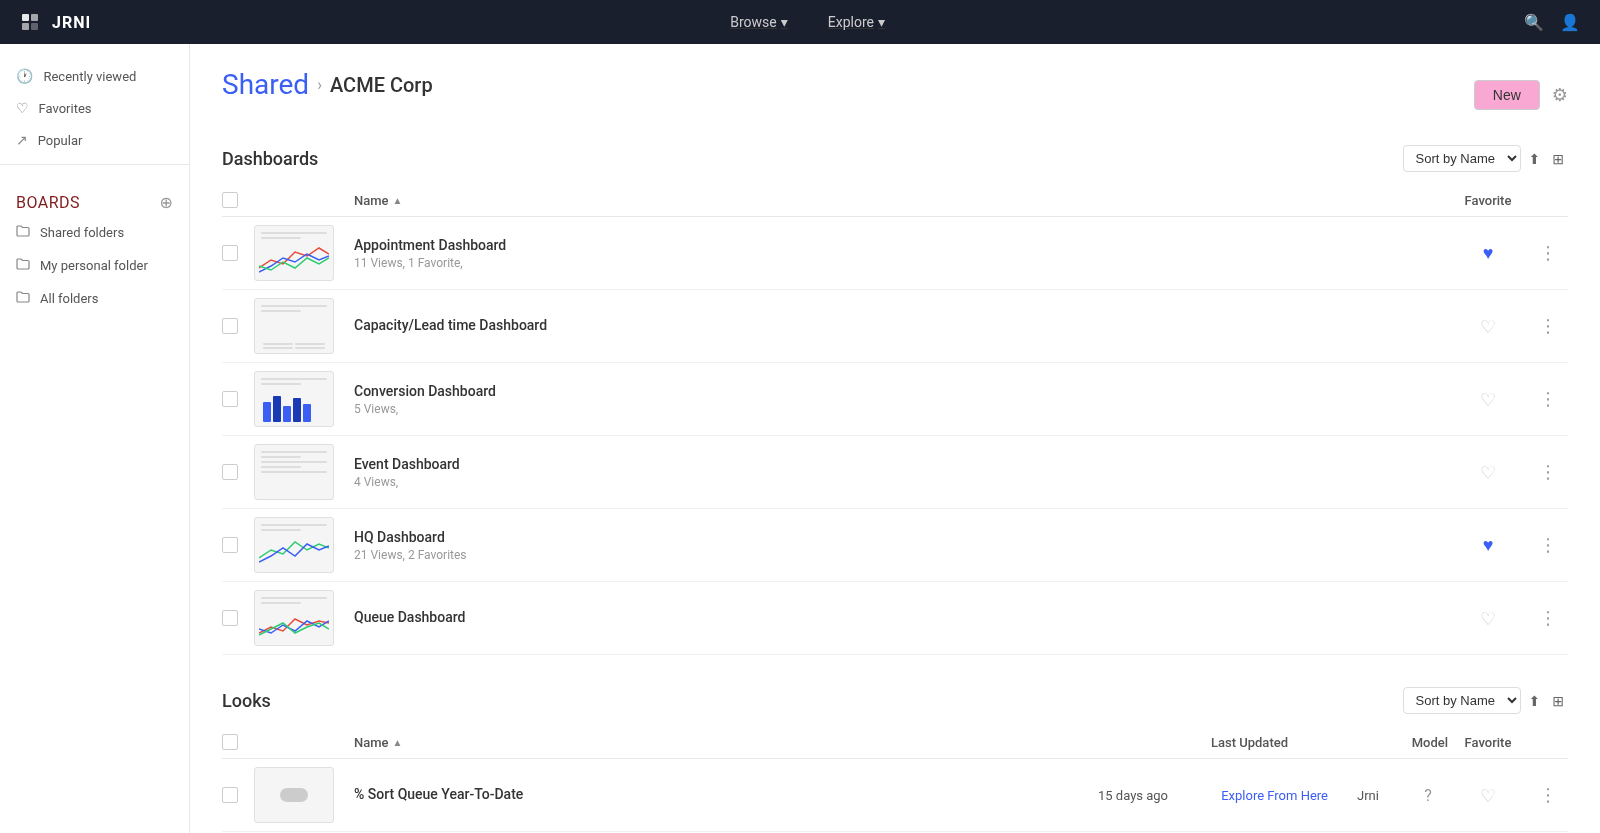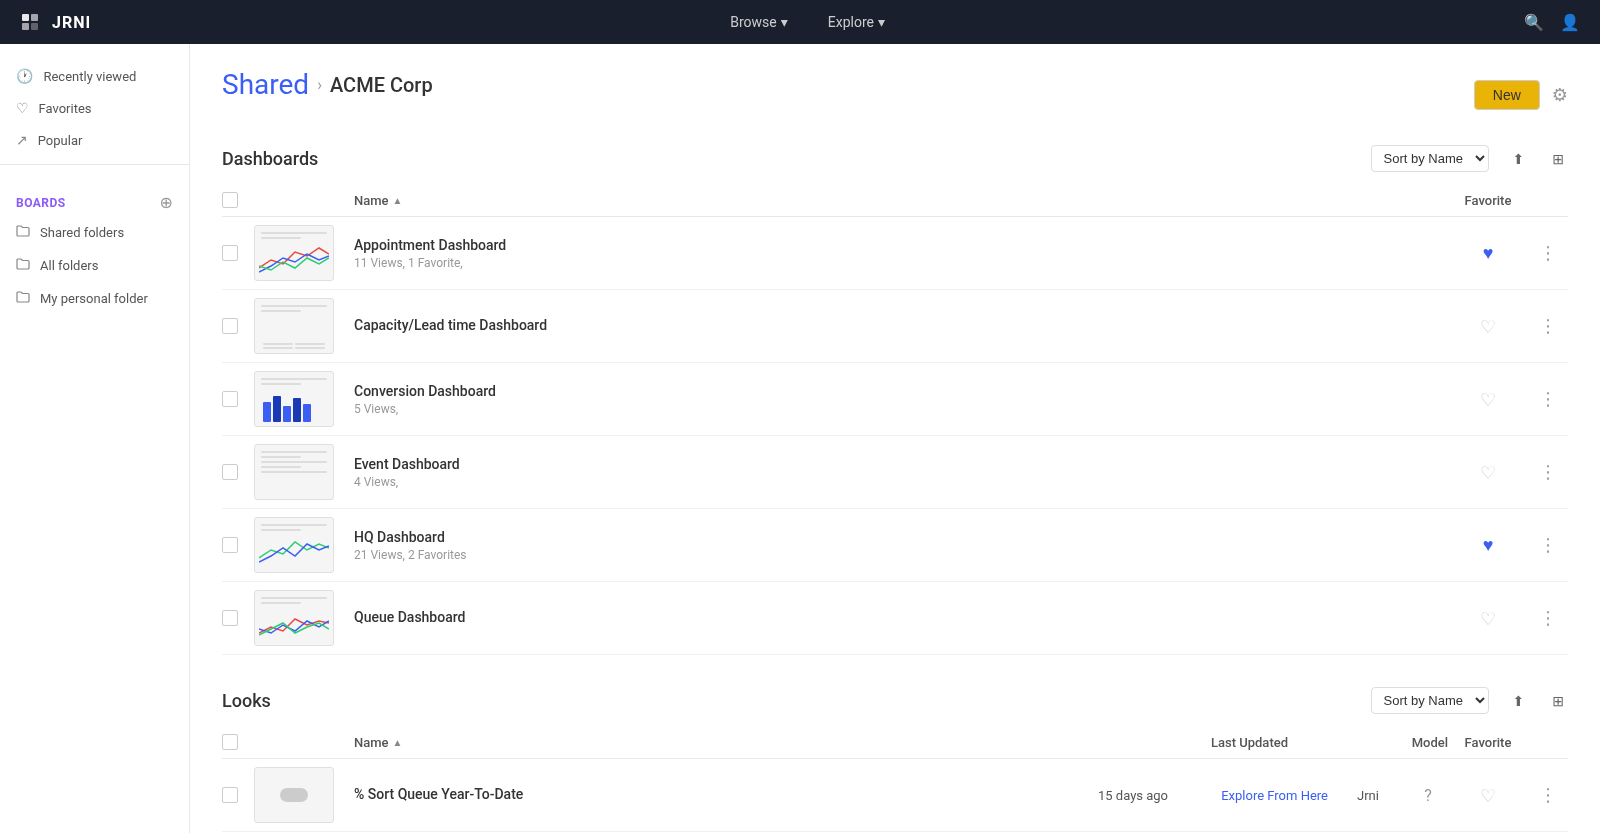--- a/index.html
+++ b/index.html
@@ -13,21 +13,21 @@
       align-items: center;
       justify-content: space-between;
       padding: 0 20px;
       position: fixed;
       top: 0; left: 0; right: 0;
       z-index: 100;
     }
     .top-nav-left { display: flex; align-items: center; gap: 12px; }
     .logo-icon { color: white; font-size: 18px; display: flex; align-items: center; gap: 6px; }
     .logo-text { color: white; font-weight: 700; font-size: 16px; letter-spacing: 1px; }
-    .top-nav-center { display: flex; align-items: center; gap: 40px; }
+    .top-nav-center { display: flex; align-items: center; gap: 40px; text-decoration: underline; }
     .nav-item { color: #ccc; font-size: 14px; cursor: pointer; display: flex; align-items: center; gap: 4px; }
     .top-nav-right { display: flex; align-items: center; gap: 16px; }
     .nav-icon { color: #ccc; cursor: pointer; font-size: 16px; }
 
     
     .layout { display: flex; margin-top: 44px; min-height: calc(100vh - 44px); }
 
     
     .sidebar {
       width: 190px;
@@ -49,21 +49,21 @@
       font-size: 13px;
     }
     .sidebar-item-icon { font-size: 14px; color: #888; }
     .sidebar-section {
       margin-top: 20px;
       padding: 8px 16px 4px;
       display: flex;
       align-items: center;
       justify-content: space-between;
     }
-    .sidebar-section-label { font-size: 12px; font-weight: 700; color: #8b5cf6; text-transform: uppercase; letter-spacing: 0.5px; }
+    .sidebar-section-label { font-size: 16px; font-weight: 400; color: #7f1d1d; text-transform: uppercase; letter-spacing: 0.5px; }
     .sidebar-section-add { color: #999; cursor: pointer; font-size: 16px; }
     .sidebar-divider { border: none; border-top: 1px solid #e8e8e8; margin: 8px 0; }
 
     
     .main-content {
       margin-left: 190px;
       flex: 1;
       background: white;
       padding: 24px 32px;
       min-height: calc(100vh - 44px);
@@ -74,21 +74,21 @@
       display: flex;
       align-items: center;
       gap: 8px;
       margin-bottom: 20px;
     }
     .breadcrumb-link { color: #3b5ef5; font-size: 28px; font-weight: 400; cursor: pointer; text-decoration: none; }
     .breadcrumb-separator { color: #999; font-size: 16px; }
     .breadcrumb-current { font-size: 20px; font-weight: 500; color: #333; }
     .new-btn {
       border: 1px solid #ccc;
-      background: #eab308;
+      background: #f9a8d4;
       padding: 6px 18px;
       border-radius: 4px;
       cursor: pointer;
       font-size: 14px;
       color: #333;
     }
     .settings-icon { color: #999; cursor: pointer; font-size: 18px; margin-left: 8px; }
     .header-right { display: flex; align-items: center; gap: 4px; margin-left: auto; }
 
     
@@ -96,21 +96,21 @@
     .section-header {
       display: flex;
       align-items: center;
       justify-content: space-between;
       margin-bottom: 12px;
     }
     .section-title { font-size: 18px; font-weight: 500; color: #333; }
     .sort-control {
       display: flex;
       align-items: center;
-      gap: 20px;
+      gap: 4px;
     }
     .sort-select {
       border: 1px solid #ddd;
       border-radius: 4px;
       padding: 4px 8px;
       font-size: 13px;
       background: white;
       color: #333;
       cursor: pointer;
     }
@@ -245,29 +245,29 @@
         </svg>
       </span>
       <span>Shared folders</span>
     </div>
     <div class="sidebar-item">
       <span class="sidebar-item-icon">
         <svg width="14" height="14" viewBox="0 0 14 14" fill="none">
           <path d="M1 3a1 1 0 011-1h3l1.5 1.5H12a1 1 0 011 1V11a1 1 0 01-1 1H2a1 1 0 01-1-1V3z" stroke="#888" stroke-width="1.2" fill="none"></path>
         </svg>
       </span>
-      <span>All folders</span>
+      <span>My personal folder</span>
     </div>
     <div class="sidebar-item">
       <span class="sidebar-item-icon">
         <svg width="14" height="14" viewBox="0 0 14 14" fill="none">
           <path d="M1 3a1 1 0 011-1h3l1.5 1.5H12a1 1 0 011 1V11a1 1 0 01-1 1H2a1 1 0 01-1-1V3z" stroke="#888" stroke-width="1.2" fill="none"></path>
         </svg>
       </span>
-      <span>My personal folder</span>
+      <span>All folders</span>
     </div>
   </aside>
 
   <main class="main-content">
 
     <div style="display:flex; align-items:center; justify-content:space-between; margin-bottom:24px;">
       <div class="breadcrumb">
         <a class="breadcrumb-link">Shared</a>
         <span class="breadcrumb-separator">›</span>
         <span class="breadcrumb-current">ACME Corp</span>

